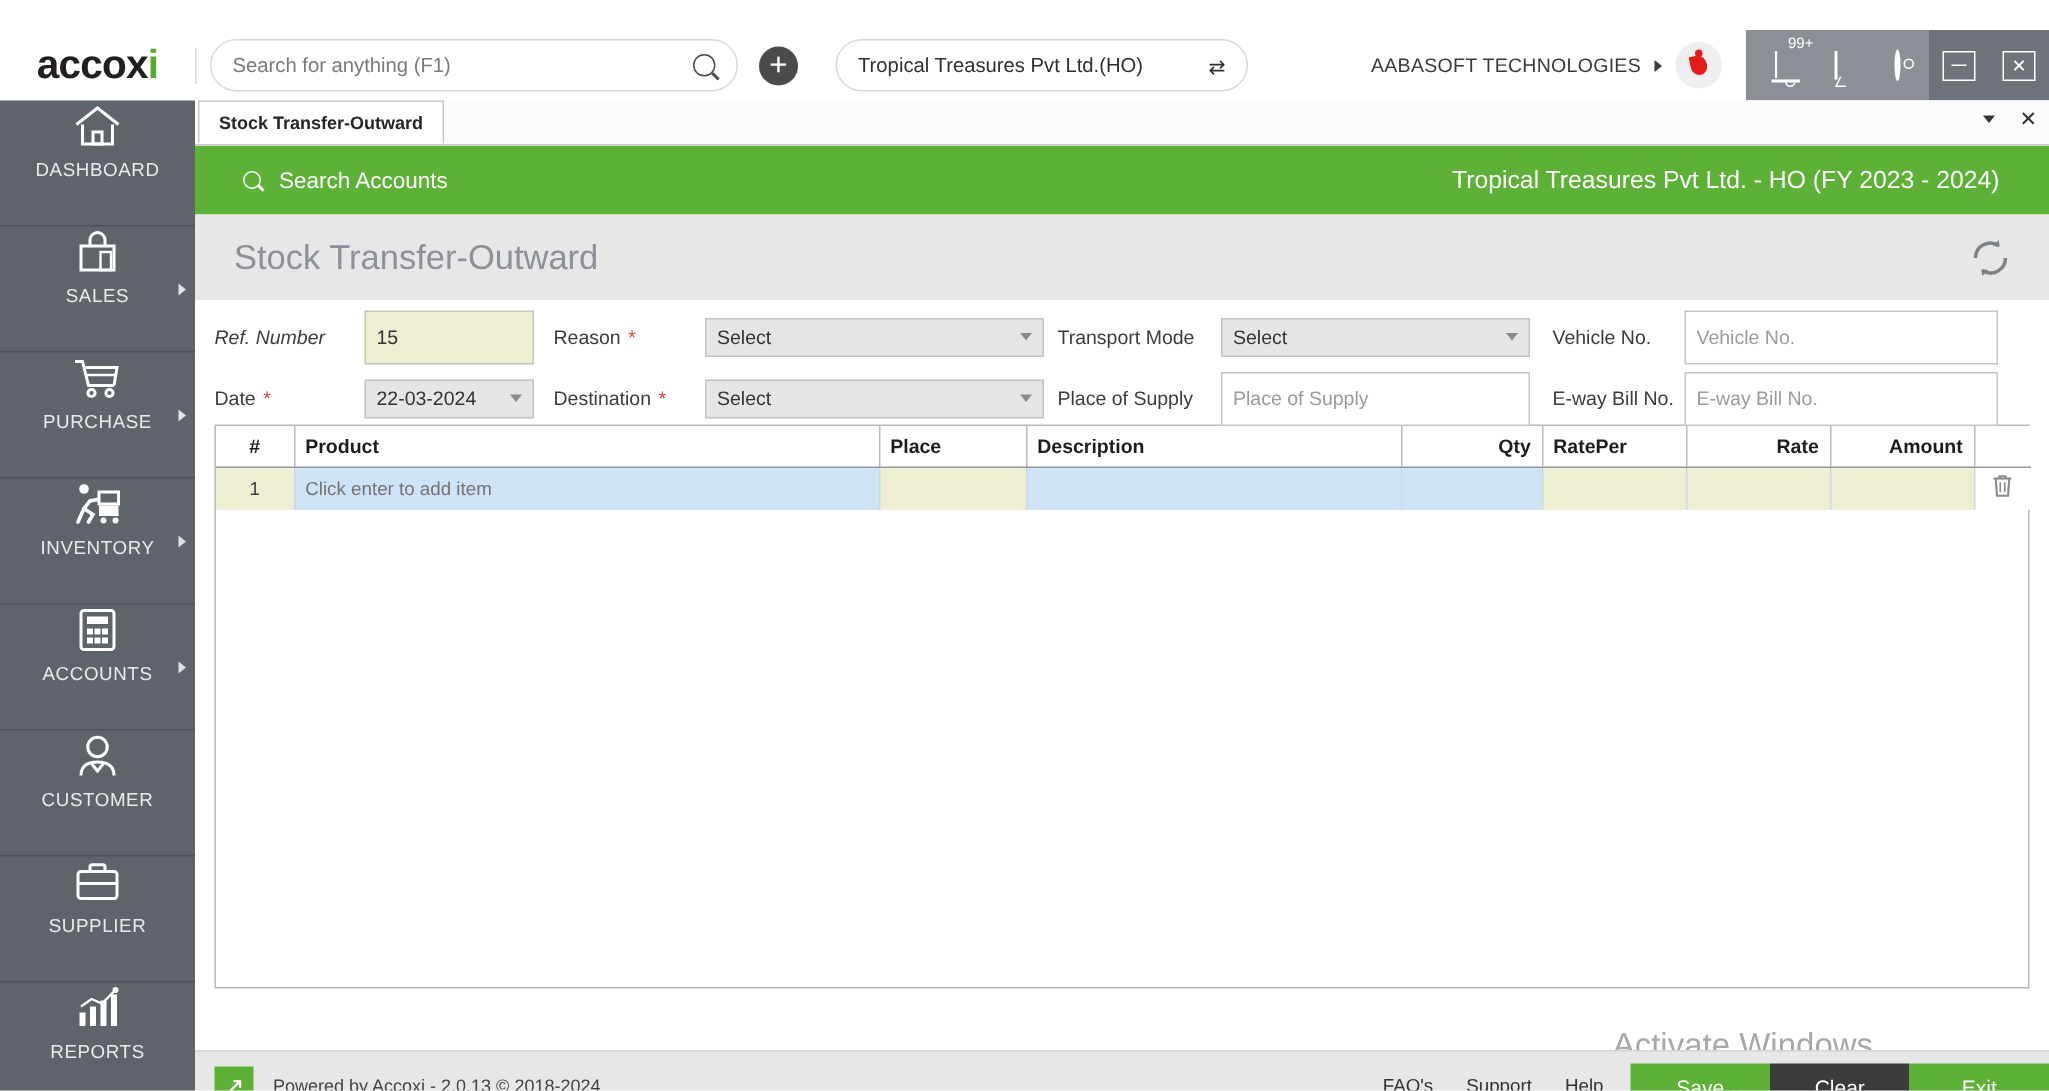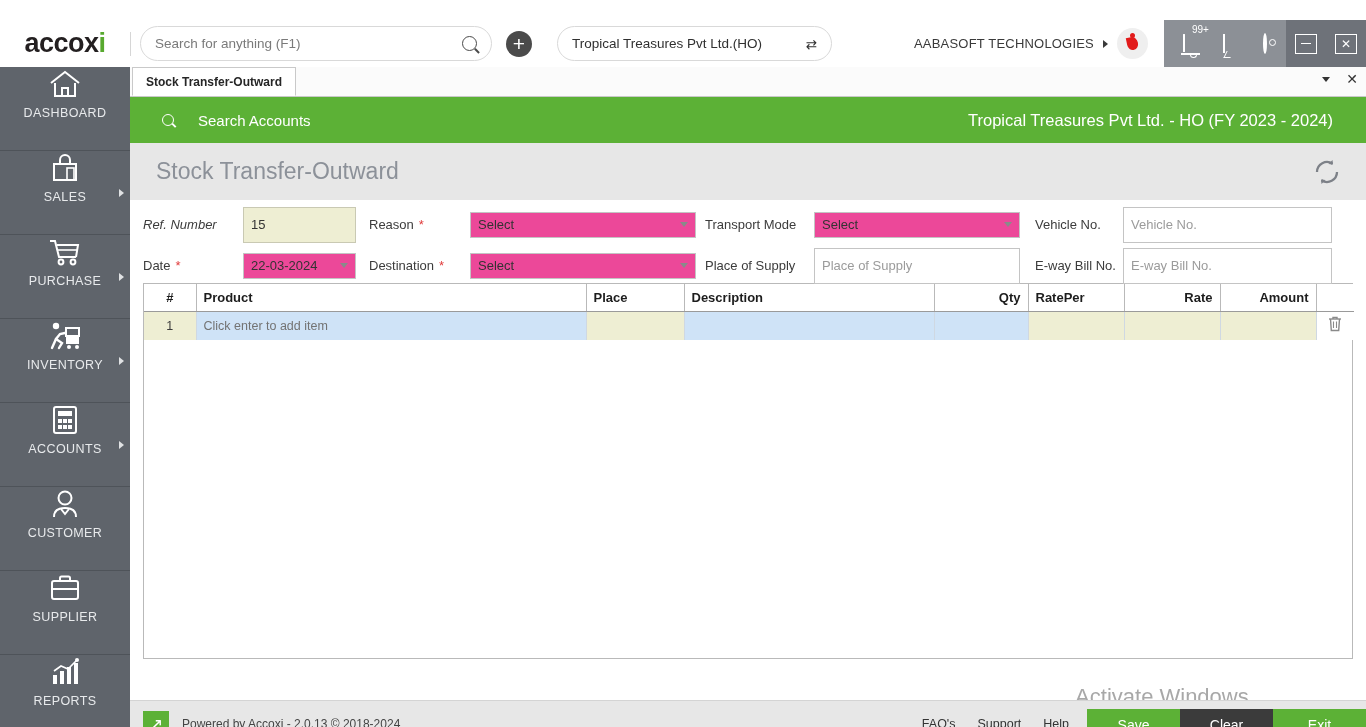--- a/index.html
+++ b/index.html
@@ -54,39 +54,39 @@
 
   
   .main{ position:absolute; left:130px; top:47px; width:1236px; height:680px; background:#ffffff; }
   .tabstrip{ height:30px; background:#fbfbfb; border-bottom:1px solid #c9c9c9; display:flex; align-items:flex-end; position:relative;}
   .tab{ height:29px; background:#fff; border:1px solid #c9c9c9; border-bottom:1px solid #fff; padding:0 13px; display:flex; align-items:center; font-size:12px; font-weight:bold; color:#262626; margin-left:2px;}
   .tabctl{ position:absolute; right:8px; top:6px; display:flex; gap:16px; align-items:center; color:#333;}
   .tabctl .cv{ width:0;height:0;border-top:5px solid #333;border-left:4px solid transparent;border-right:4px solid transparent;}
   .tabctl .cx{ font-size:14px; line-height:12px; }
 
   .greenbar{ height:46px; background:#5cb136; display:flex; align-items:center; justify-content:space-between; padding:0 33px 0 32px;}
-  .greenbar .sa{ color:#fff; font-size:15px; display:flex; align-items:center; gap:24px;}
+  .greenbar .sa{ color:#fff; font-size:15px; display:flex; align-items:center; gap:12px;}
   .sa .mag2{ width:12px;height:12px;border:1.6px solid #fff;border-radius:50%;position:relative;}
   .sa .mag2:after{content:"";position:absolute;width:1.6px;height:5px;background:#fff;right:-2px;bottom:-3px;transform:rotate(-45deg);}
   .greenbar .co{ color:#fff; font-size:16.5px; }
 
   .titlebar{ height:57px; background:#e7e7e7; display:flex; align-items:center; justify-content:space-between; padding:0 24px 0 26px;}
   .titlebar .ttl{ font-size:23px; color:#8c9199; font-weight:normal; }
   .refresh svg{ display:block; }
 
   
   .formarea{ height:77px; background:#fff; position:relative; padding-top:8px;}
   .frow{ display:flex; align-items:center; height:33px; padding-left:13px;}
   .fcell{ display:flex; align-items:center; }
   .flabel{ font-size:13px; color:#3c3c3c; }
   .req{ color:#e03b3b; font-size:13px; margin-left:5px;}
   .inp{ height:25px; border:1px solid #c4c4c4; background:#fff; font-size:13px; color:#333; padding:17px 7px; display:flex; align-items:center; font-family:"Liberation Sans", sans-serif; outline:none;}
   .inp::placeholder{ color:#9b9b9b; }
   .inp.cream{ background:#eeeed3; border-color:#c9c9b3;}
-  .sel{ height:26px; border:1px solid #c4c4c4; background:#ec4899; font-size:13px; color:#333; padding:0 7px; display:flex; align-items:center; justify-content:space-between;}
+  .sel{ height:26px; border:1px solid #c4c4c4; background:#e5e5e5; font-size:13px; color:#333; padding:0 7px; display:flex; align-items:center; justify-content:space-between;}
   .sel .cd{ width:0;height:0;border-top:5px solid #8a8a8a;border-left:4px solid transparent;border-right:4px solid transparent;}
 
   
   .tablewrap{ margin:6px 13px 0 13px; border:1px solid #b9b9b9; height:376px; background:#fff;}
   table{ border-collapse:collapse; width:100%; table-layout:fixed;}
   thead th{ height:27px; background:#fff; border-right:1px solid #b9b9b9; border-bottom:1px solid #9a9a9a; font-size:13px; color:#1d1d1d; font-weight:bold; padding:0 7px; }
   tbody td{ height:29px; border-right:1px solid #cfd8e2; font-size:12.5px; color:#737373; padding:0 7px; }
   .c-blue{ background:#cfe3f7; }
   .c-cream{ background:#eeeed3; }
   .c-white{ background:#fff; }

